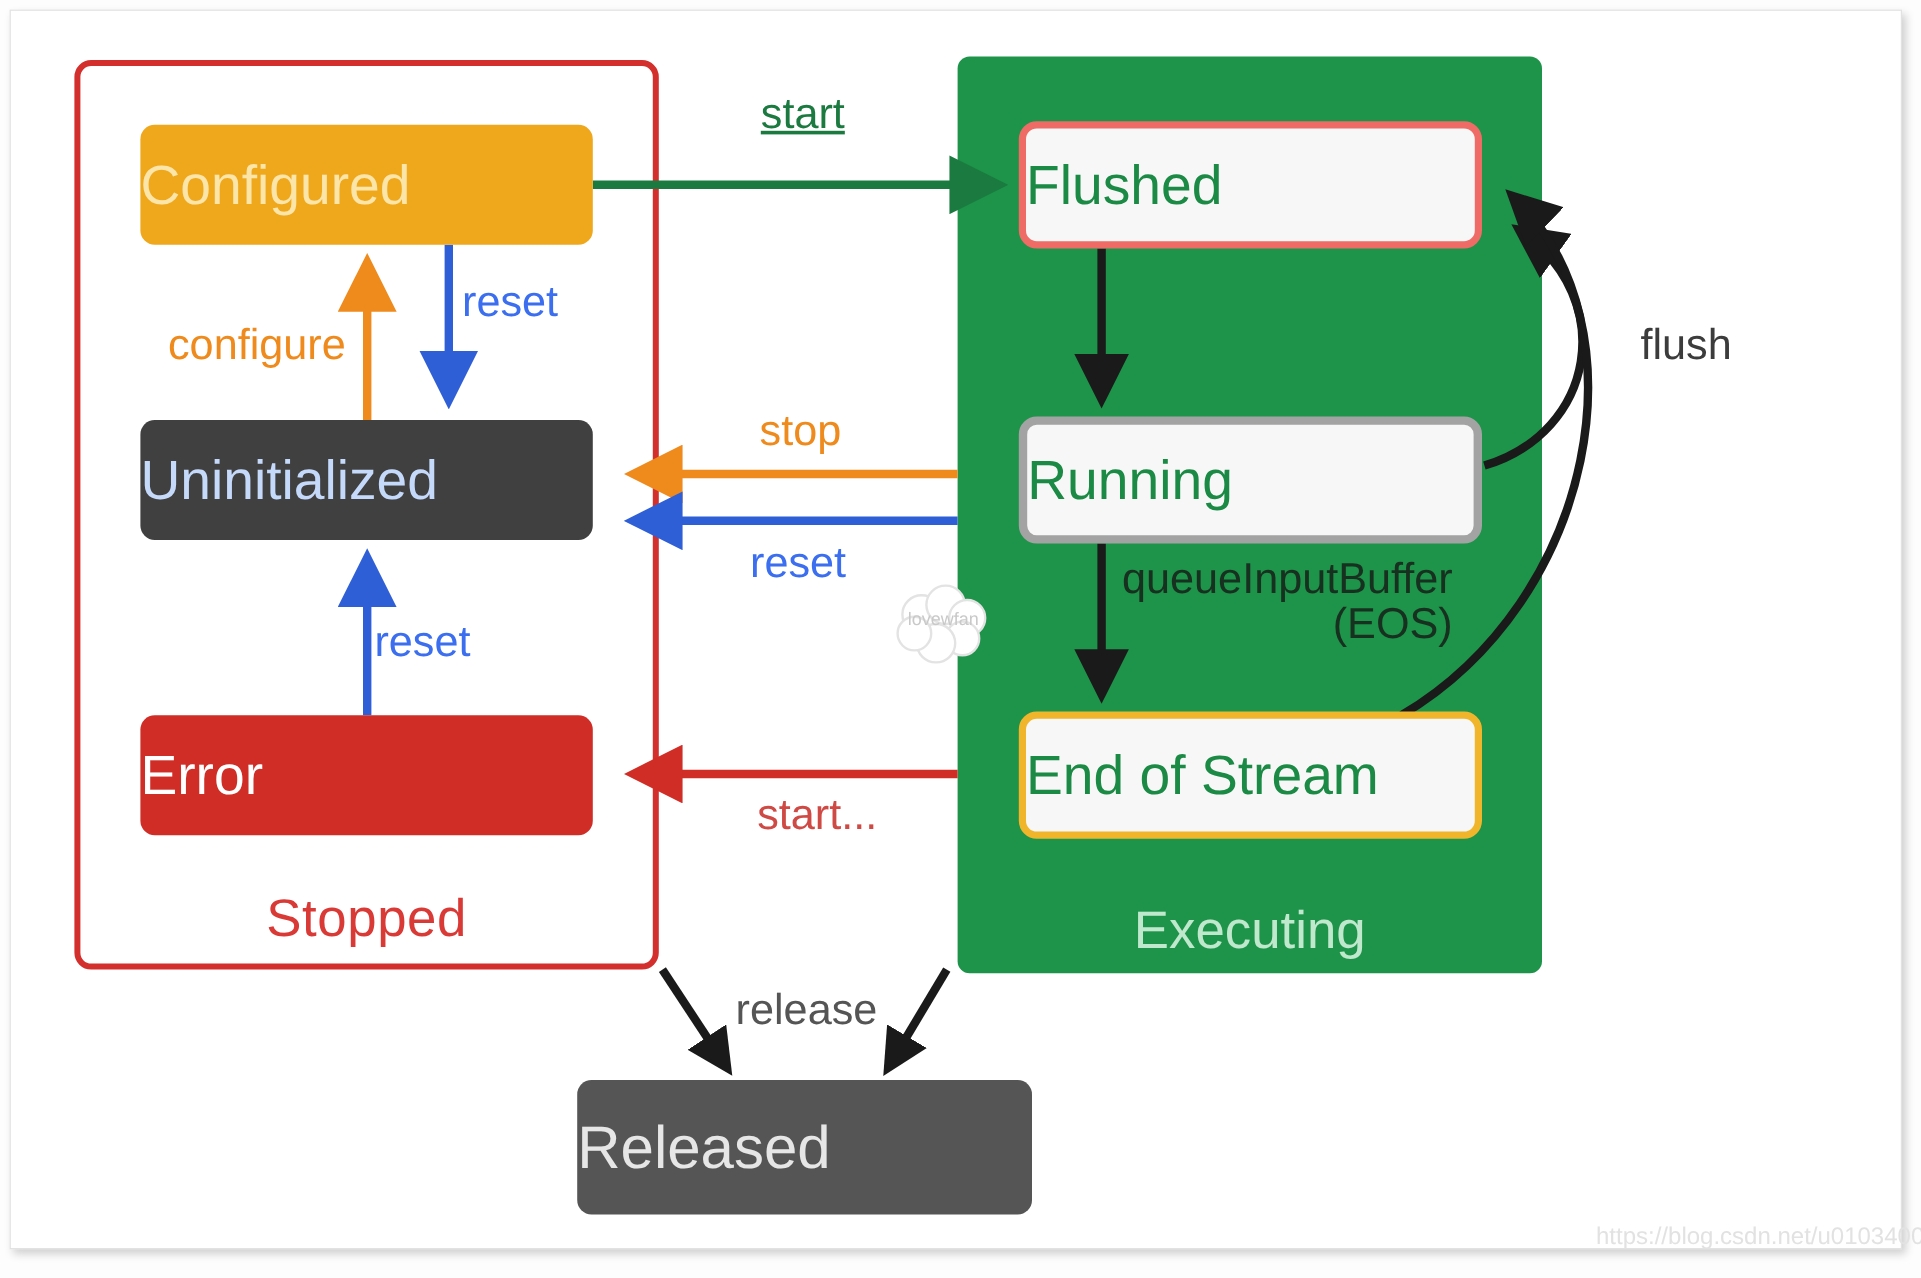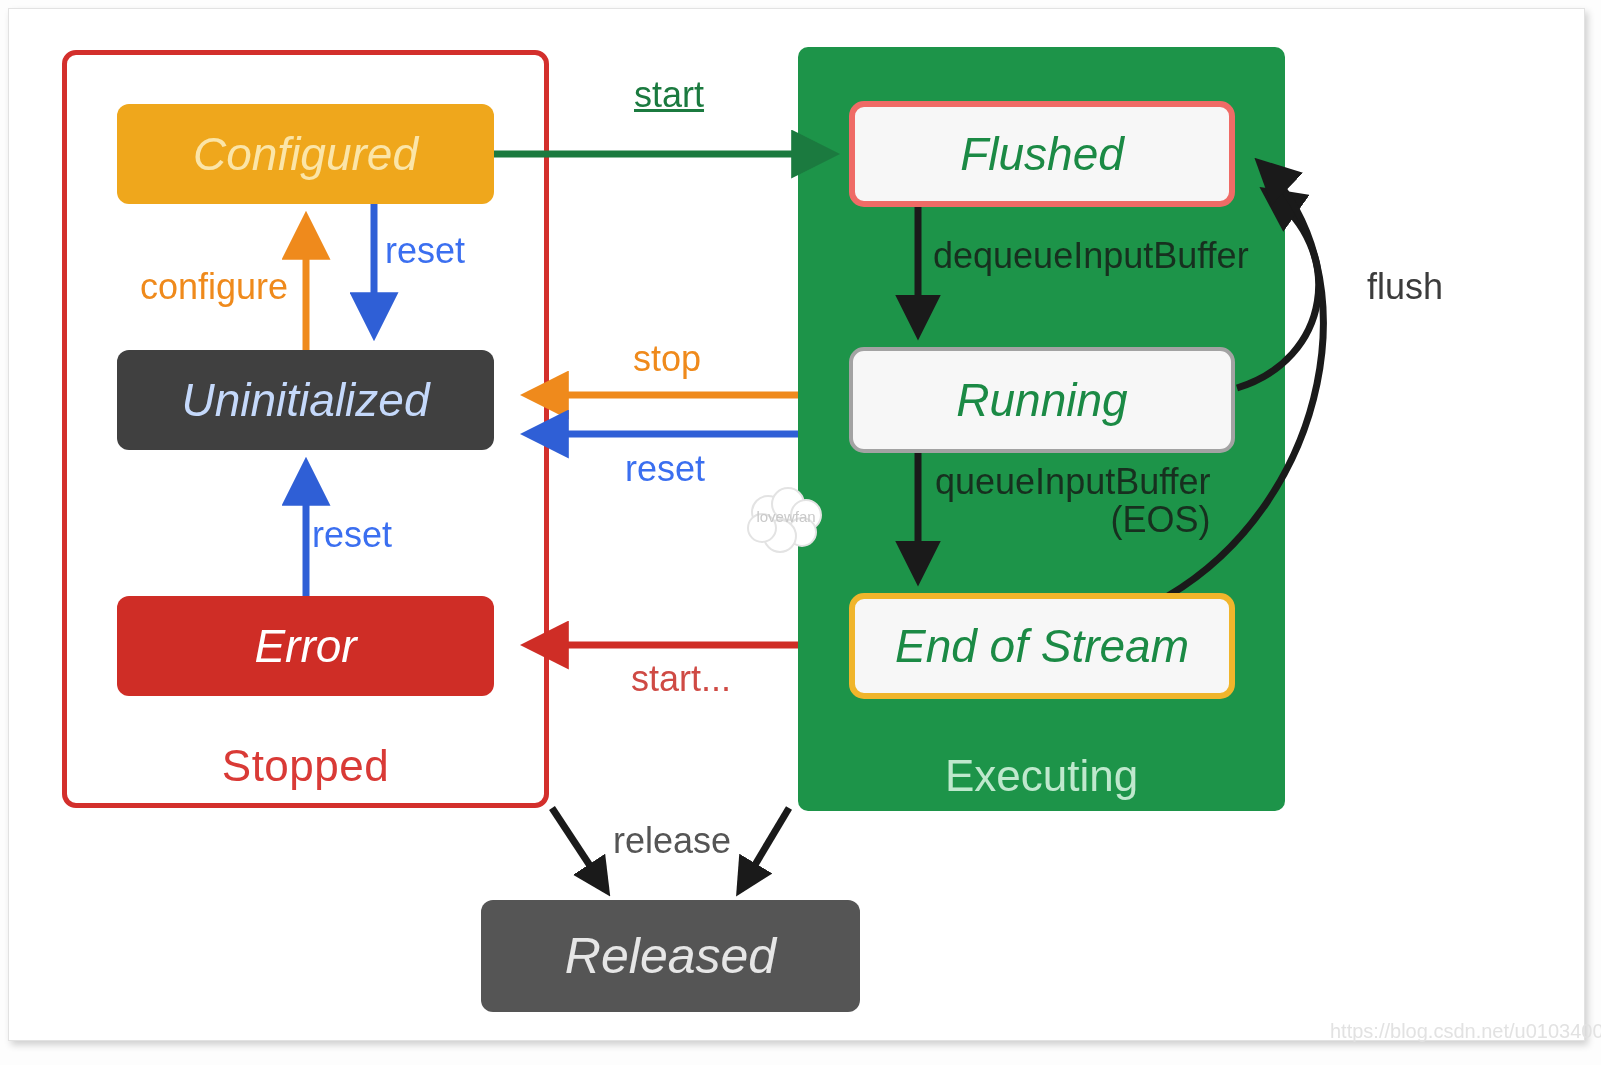--- a/index.html
+++ b/index.html
@@ -71,27 +71,26 @@
     text-align: center;
     color: #bfe8cd;
     font-size: 44px;
   }
 
   
   .node {
     position: absolute;
     display: flex;
     align-items: center;
-    justify-content: center;
+    justify-content: flex-start;
     border-radius: 12px;
     box-sizing: border-box;
     font-size: 46px;
     line-height: 1;
     white-space: nowrap;
-    font-style: italic;
   }
   .node-configured {
     left: 117px; top: 104px; width: 377px; height: 100px;
     background: #efa71c;
     color: #fbe5a8;
   }
   .node-uninitialized {
     left: 117px; top: 350px; width: 377px; height: 100px;
     background: #404040;
     color: #c5d9fb;
@@ -105,21 +104,21 @@
     left: 849px; top: 101px; width: 386px; height: 106px;
     background: #f7f7f7;
     color: #1b8a45;
     border: 6px solid #ef6b66;
     border-radius: 15px;
   }
   .node-running {
     left: 849px; top: 347px; width: 386px; height: 106px;
     background: #f7f7f7;
     color: #1b8a45;
-    border: 4px solid #a3a3a3;
+    border: 7px solid #a3a3a3;
     border-radius: 15px;
   }
   .node-eos {
     left: 849px; top: 593px; width: 386px; height: 106px;
     background: #f7f7f7;
     color: #1b8a45;
     border: 6px solid #f0b52b;
     border-radius: 15px;
   }
   .node-released {
@@ -296,21 +295,20 @@
   </div>
 
   <div class="edge-label lbl-configure">configure</div>
   <div class="edge-label lbl-reset-top">reset</div>
   <div class="edge-label lbl-reset-err">reset</div>
   <div class="edge-label lbl-start">start</div>
   <div class="edge-label lbl-stop">stop</div>
   <div class="edge-label lbl-reset-mid">reset</div>
   <div class="edge-label lbl-error">start...</div>
   <div class="edge-label lbl-release">release</div>
-  <div class="edge-label lbl-dequeue">dequeueInputBuffer</div>
   <div class="edge-label lbl-queue">
     <div>queueInputBuffer</div>
     <div>(EOS)</div>
   </div>
   <div class="edge-label lbl-flush">flush</div>
 
   <div class="watermark-cloud">
     <svg width="88" height="68" viewBox="0 0 88 68" xmlns="http://www.w3.org/2000/svg">
       <g fill="#ffffff" stroke="#e3e3e3" stroke-width="2">
         <circle cx="26" cy="26" r="16"></circle>

